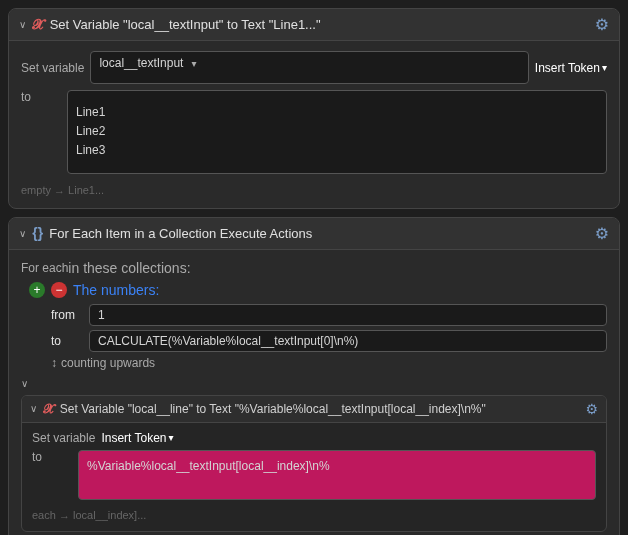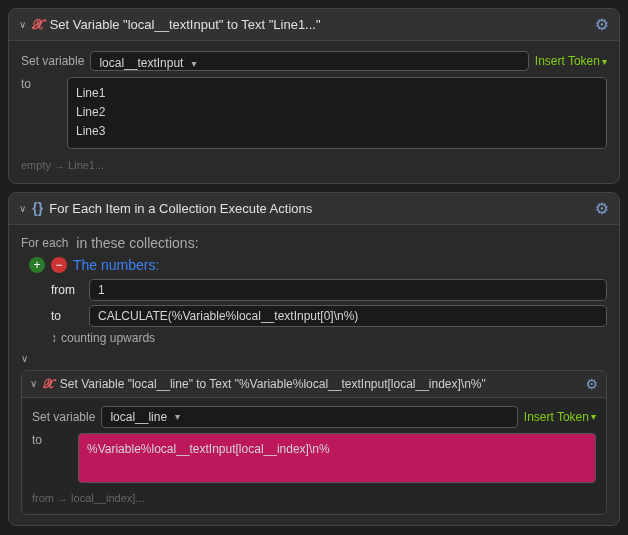--- a/index.html
+++ b/index.html
@@ -87,59 +87,59 @@
     }
 
     .input-field-wide {
       flex: 1;
     }
 
     .select-like {
       background: #1a1a1a;
       border: 1px solid #555;
       border-radius: 4px;
-      padding: 4px 24px 0 8px;
+      padding: 4px 24px 13px 8px;
       color: #d4d4d4;
       font-size: 12px;
       position: relative;
       display: flex;
       align-items: center;
       gap: 4px;
       cursor: pointer;
     }
 
     .select-like::after {
       content: '▾';
       color: #aaa;
       font-size: 10px;
       margin-left: 4px;
     }
 
     .insert-token-btn {
       background: transparent;
       border: none;
-      color: #84cc16;
+      color: #ffffff;
       font-size: 12px;
       cursor: pointer;
       display: flex;
       align-items: center;
       gap: 2px;
       white-space: nowrap;
     }
 
     .insert-token-btn::after {
       content: '▾';
       font-size: 10px;
     }
 
     .multiline-input {
       background: #1a1a1a;
       border: 1px solid #555;
       border-radius: 4px;
-      padding: 6px 8px;
+      padding: 12px 8px;
       color: #d4d4d4;
       font-size: 12px;
       width: 100%;
       min-height: 55px;
       line-height: 1.6;
     }
 
     .footer-hint {
       color: #666;
       font-size: 11px;
@@ -147,21 +147,20 @@
     }
 
     .arrow-text {
       color: #666;
     }
 
     
     .for-each-row {
       display: flex;
       align-items: center;
-      gap: 8px;
       margin-bottom: 6px;
     }
 
     .in-these-collections {
       color: #aaa;
       font-size: 14px;
     }
 
     .numbers-row {
       display: flex;
@@ -402,26 +401,25 @@
         <div class="block-header-left">
           <span class="chevron-icon">∨</span>
           <span class="x-icon" style="font-size:13px;">𝓧</span>
           <span class="inner-block-title">Set Variable "local__line" to Text "%Variable%local__textInput[local__index]\n%"</span>
         </div>
         <span class="gear-icon" style="font-size:14px;">⚙</span>
       </div>
       <div class="inner-block-body">
         <div class="set-var-row">
           <span class="inner-label">Set variable</span>
-          <div class="inner-input-field select-like" style="flex:1;">local__line</div>
           <button class="insert-token-btn">Insert Token</button>
         </div>
         <div class="set-var-row" style="align-items: flex-start;">
           <span class="inner-label">to</span>
           <div class="inner-multiline">%Variable%local__textInput[local__index]\n%</div>
         </div>
         <div class="footer-hint">
-          <span class="arrow-text">from → local__index]...</span>
+          <span class="arrow-text">each → local__index]...</span>
         </div>
       </div>
     </div>
   </div>
 </div>
 
 </body></html>

